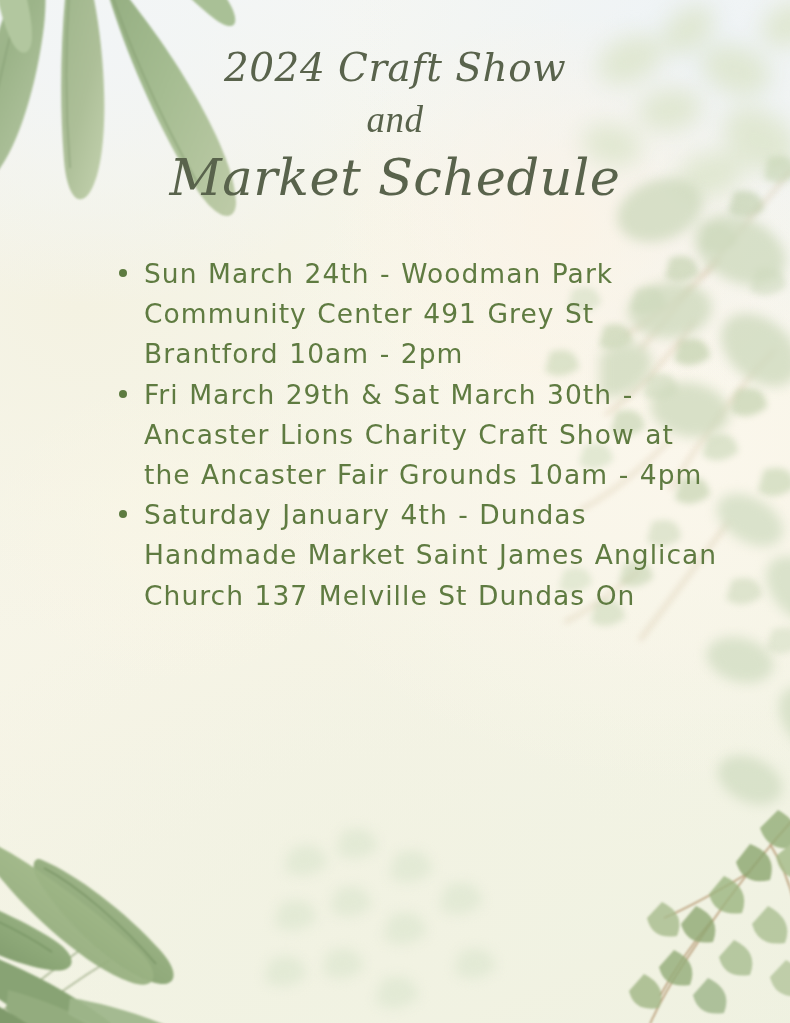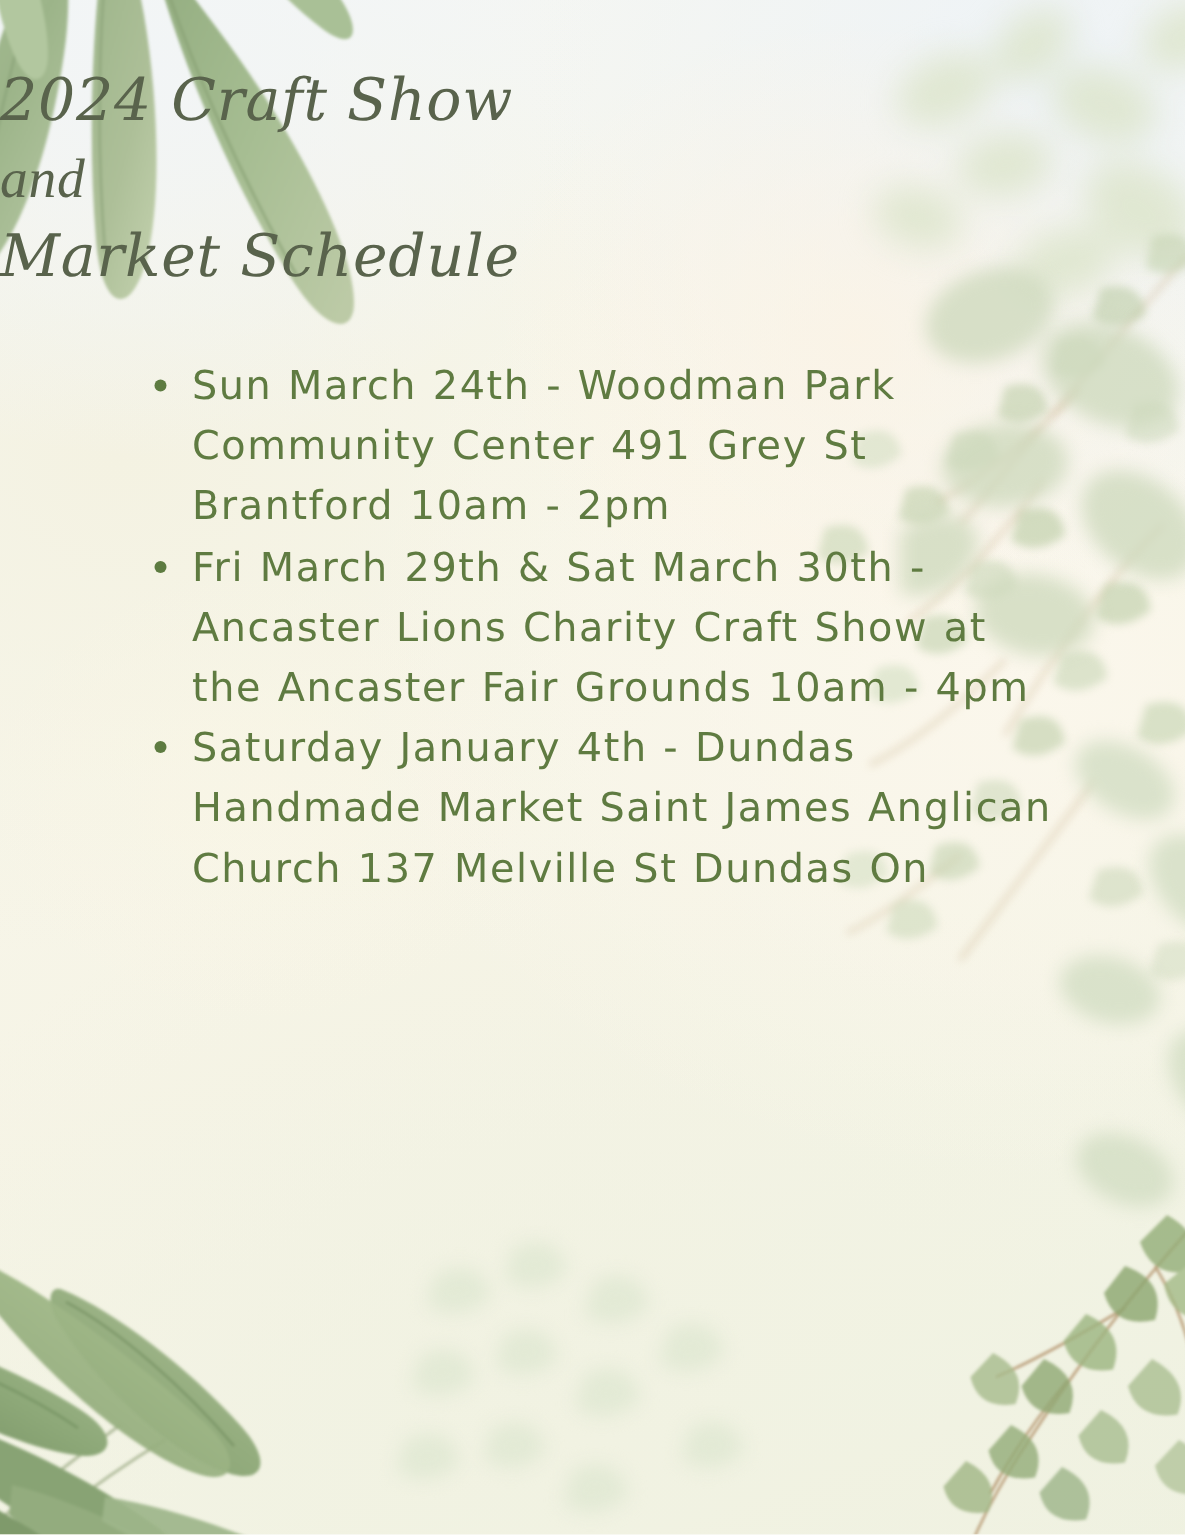--- a/index.html
+++ b/index.html
@@ -41,42 +41,42 @@
   .blur-md { filter: blur(3px); }
   .blur-lg { filter: blur(6px); }
   .blur-xl { filter: blur(11px); }
 
   
   .title-block {
     position: absolute;
     left: 0;
     top: 48px;
     width: 790px;
-    text-align: left;
+    text-align: center;
     z-index: 20;
   }
   .title-line {
     font-family: "DejaVu Serif", serif;
     font-style: italic;
     font-weight: 400;
     color: #59634c;
     letter-spacing: 0.5px;
     line-height: 1.0;
   }
   .title-line.l1 { font-size: 39px; }
   .title-line.l2 { font-size: 37px; margin-top: 14px; font-family: Liberation Serif, serif; }
-  .title-line.l3 { font-size: 39px; margin-top: 14px; }
+  .title-line.l3 { font-size: 51px; margin-top: 14px; }
 
   .schedule {
     position: absolute;
     left: 96px;
     top: 238px;
     width: 610px;
     z-index: 20;
-    margin: 0;
+    margin: 16px;
     padding: 0;
     list-style: none;
   }
   .item {
     position: relative;
     padding-left: 32px;
     margin: 0 0 0 0;
   }
   .item .dot {
     position: absolute;

